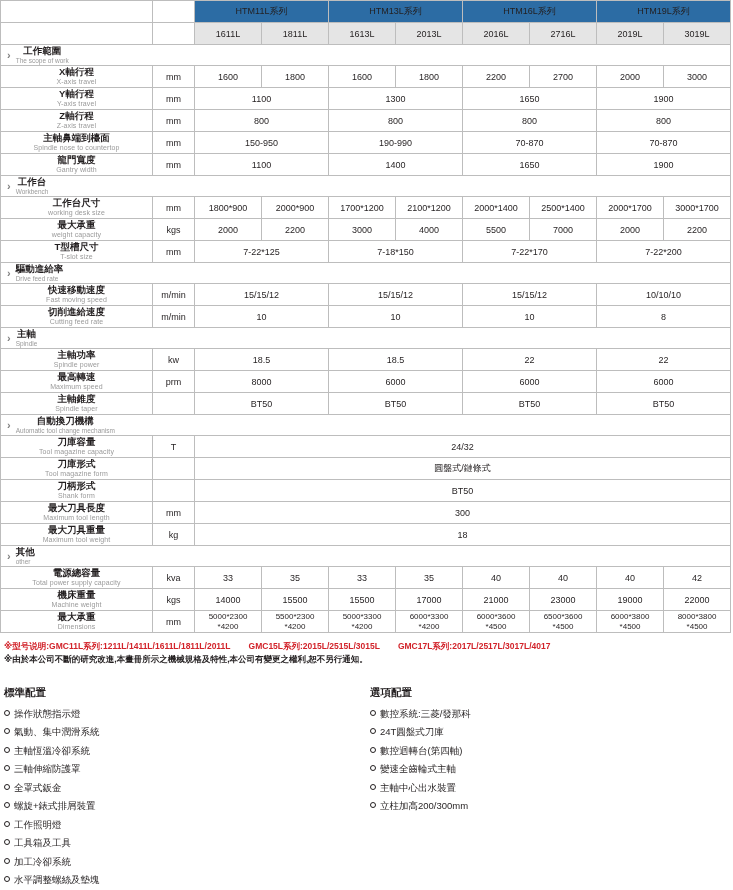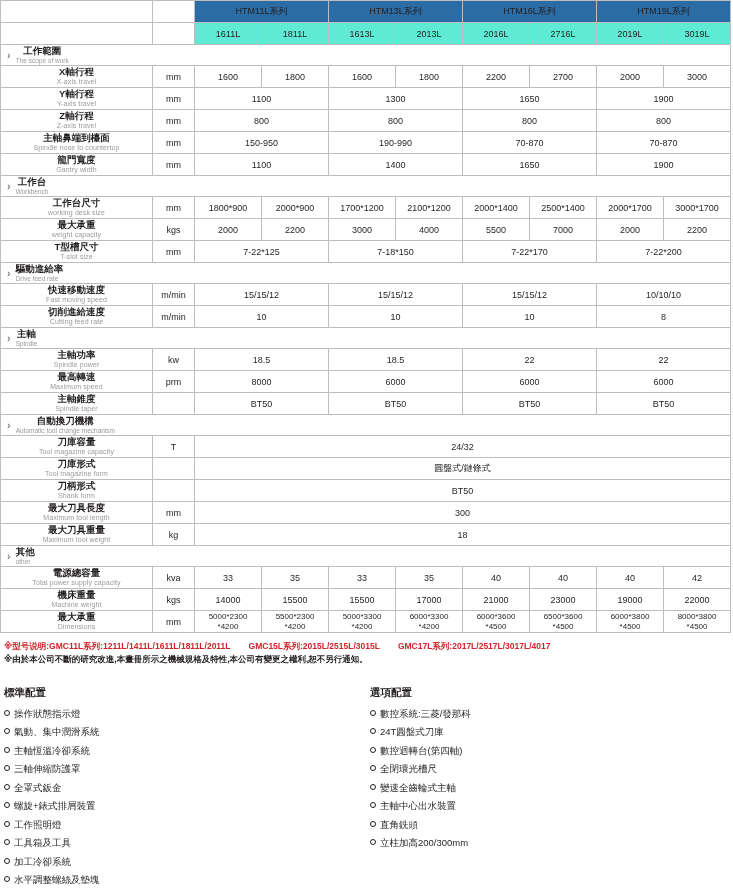--- a/index.html
+++ b/index.html
@@ -29,21 +29,21 @@
   .colU{width:42px;}
   .colD{width:67px;}
   .hdr-blue{
     background:#2c6ca4;
     color:#fff;
     font-weight:bold;
     font-size:10px;
     border:1px solid #2c6ca4;
   }
   .hdr-blue2{
-    background:#5eead4;
+    background:#e5e5e5;
     color:#fff;
     font-weight:bold;
     font-size:10px;
     border:1px solid #4e8dbf;
   }
   .blank-cell{border:1px solid #bdbdbd;background:#fff;}
   .namecell{
     text-align:left;
     padding:2px 0 2px 8px;
     line-height:1.15;
@@ -480,25 +480,23 @@
           </div>
       </div>
     </div>
     <div class="half">
       <div class="cfg-title">選項配置</div>
       <div class="cfg-cols">
         <div class="cfg-col" id="opt-col1">
             <div class="cfg-item"><span class="dot"></span>數控系統:三菱/發那科</div>
             <div class="cfg-item"><span class="dot"></span>24T圓盤式刀庫</div>
             <div class="cfg-item"><span class="dot"></span>數控迴轉台(第四軸)</div>
-            <div class="cfg-item"><span class="dot"></span>全閉環光槽尺</div>
           </div>
         <div class="cfg-col" id="opt-col2">
             <div class="cfg-item"><span class="dot"></span>變速全齒輪式主軸</div>
             <div class="cfg-item"><span class="dot"></span>主軸中心出水裝置</div>
-            <div class="cfg-item"><span class="dot"></span>直角銑頭</div>
             <div class="cfg-item"><span class="dot"></span>立柱加高200/300mm</div>
           </div>
       </div>
     </div>
   </div>
 
 </div>
 
 </body></html>

